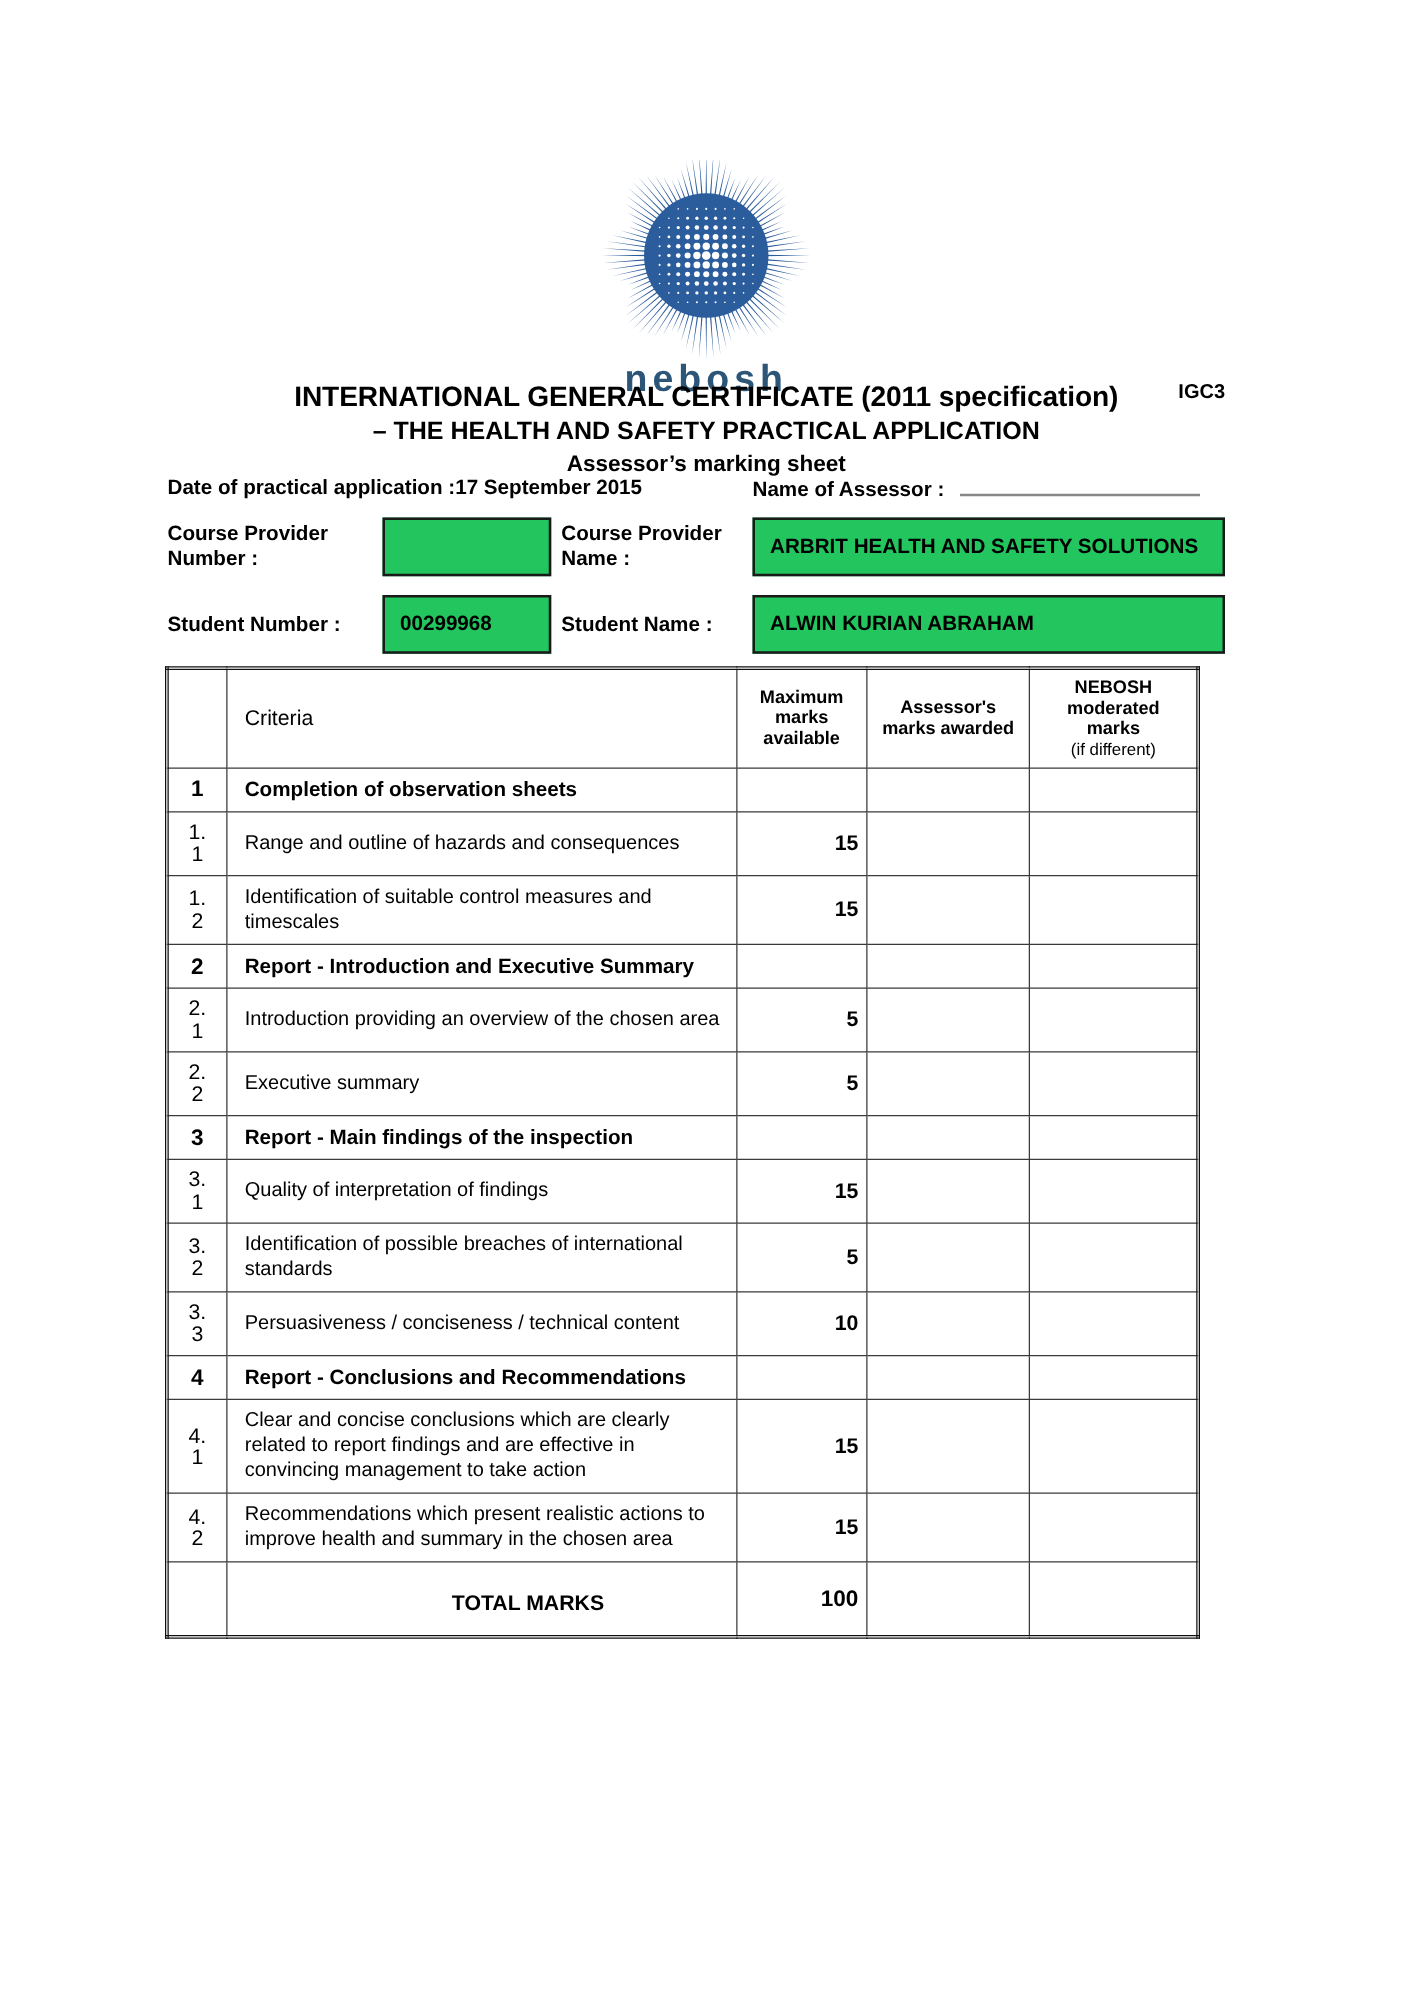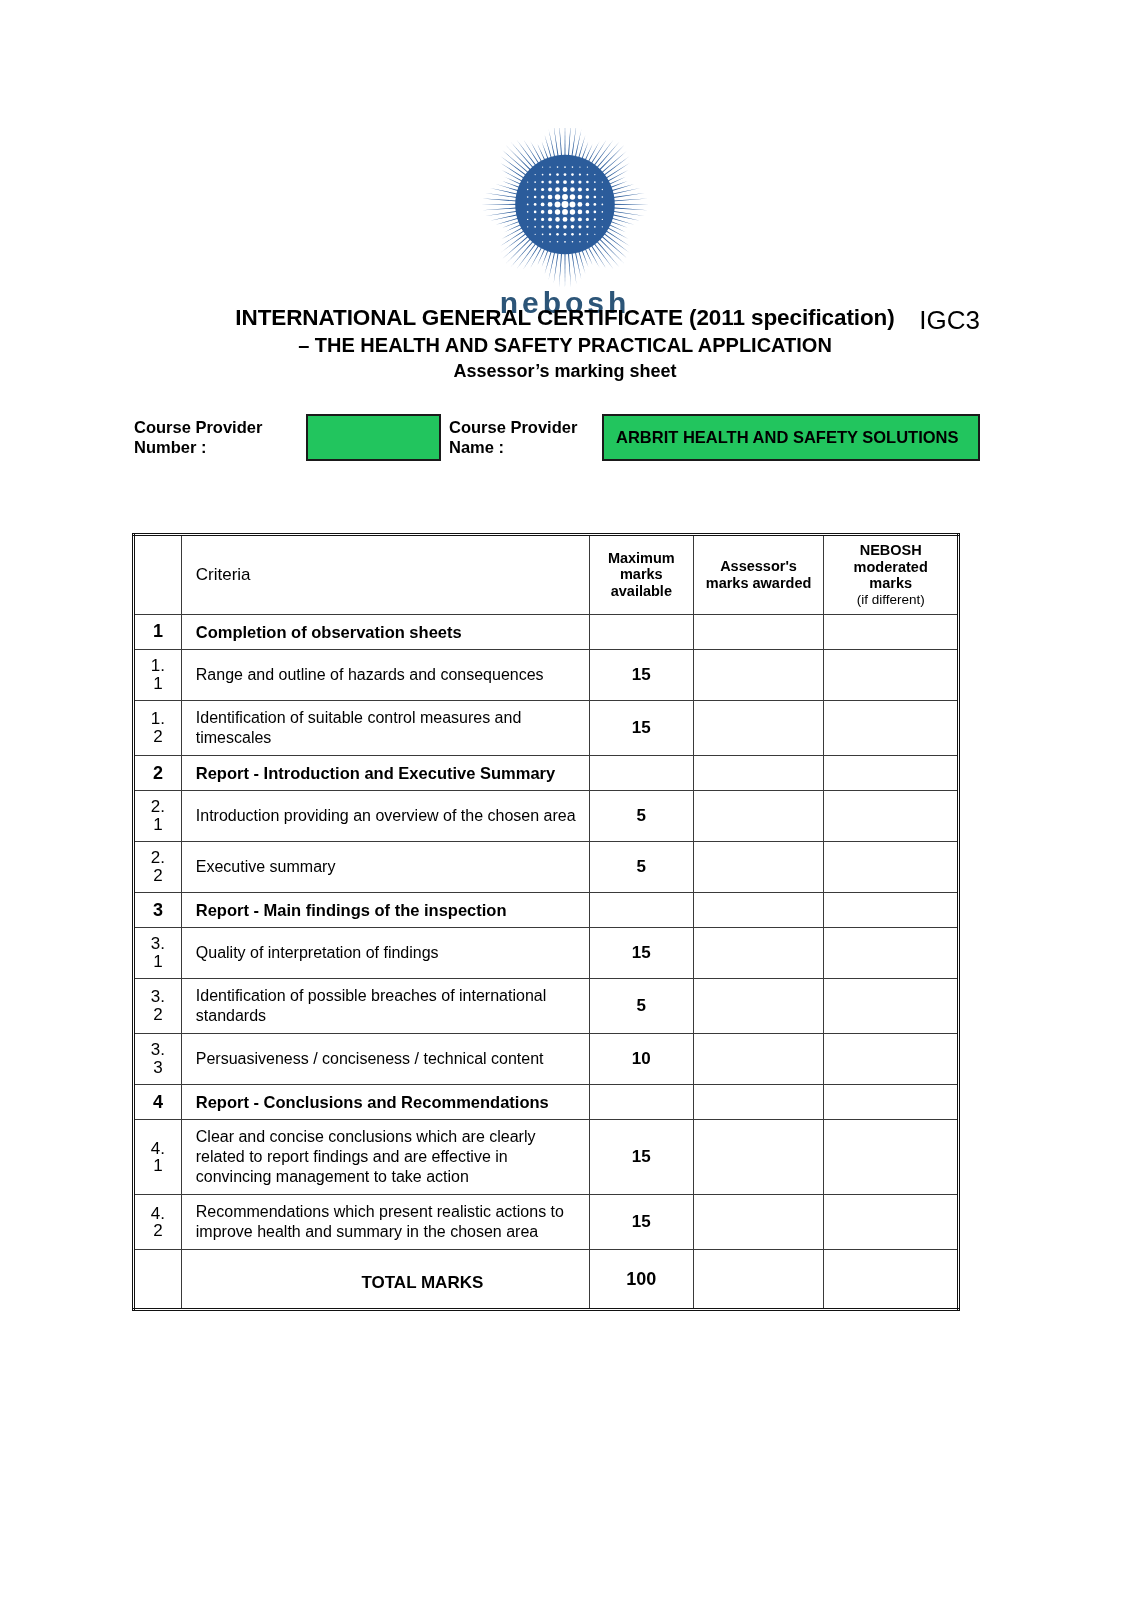--- a/index.html
+++ b/index.html
@@ -56,22 +56,22 @@
     text-align: center;
     font-size: 22.5px;
     font-weight: bold;
     letter-spacing: -0.1px;
     white-space: nowrap;
   }
   .igc-code {
     position: absolute;
     right: 150px;
     top: 0px;
-    font-size: 26px;
-    font-weight: normal;
+    font-size: 16px;
+    font-weight: bold;
   }
   .title-line2 {
     text-align: center;
     font-size: 20px;
     font-weight: bold;
     margin-top: 3px;
   }
   .title-line3 {
     text-align: center;
     font-size: 18px;
@@ -205,21 +205,21 @@
     padding-left: 14px;
     padding-right: 10px;
     line-height: 1.25;
     font-size: 16px;
   }
   tr.section-row td.cell-crit {
     font-weight: bold;
     font-size: 16.5px;
   }
   td.cell-max {
-    text-align: center;
+    text-align: right;
     font-weight: bold;
     font-size: 17px;
   }
   td.cell-blank { }
 
   tr.total-row td.cell-crit {
     text-align: center;
     font-weight: bold;
     font-size: 17px;
     padding-left: 84px;
@@ -443,30 +443,42 @@
     <span class="logo-word">nebosh</span>
   </div>
 
   <div class="title-wrap">
     <div class="title-line1">INTERNATIONAL GENERAL CERTIFICATE  (2011 specification)</div>
     <div class="igc-code">IGC3</div>
     <div class="title-line2">– THE HEALTH AND  SAFETY PRACTICAL APPLICATION</div>
     <div class="title-line3">Assessor’s marking sheet</div>
   </div>
 
+  <div class="date-row">
+    <span class="date-label">Date of practical application : </span><span>17 September 2015</span>
+    <span class="assessor-group">
+      <span>Name of Assessor : </span><span class="assessor-rule"></span>
+    </span>
+  </div>
 
   <div class="form-area">
 
     <div class="form-row">
       <div class="fl lbl-cpn">Course Provider Number :</div>
       <div class="fbox box-cpn"></div>
       <div class="fl lbl-cpname">Course Provider Name :</div>
       <div class="fbox box-cpname">ARBRIT HEALTH AND SAFETY SOLUTIONS</div>
     </div>
 
+    <div class="form-row">
+      <div class="fl lbl-sn">Student Number :</div>
+      <div class="fbox box-sn">00299968</div>
+      <div class="fl lbl-sname">Student Name :</div>
+      <div class="fbox box-sname">ALWIN KURIAN ABRAHAM</div>
+    </div>
 
   </div>
 
   <table class="marking-table">
     <colgroup>
       <col class="col-num">
         <col class="col-crit">
         <col class="col-max">
         <col class="col-ass">
         <col class="col-neb">

